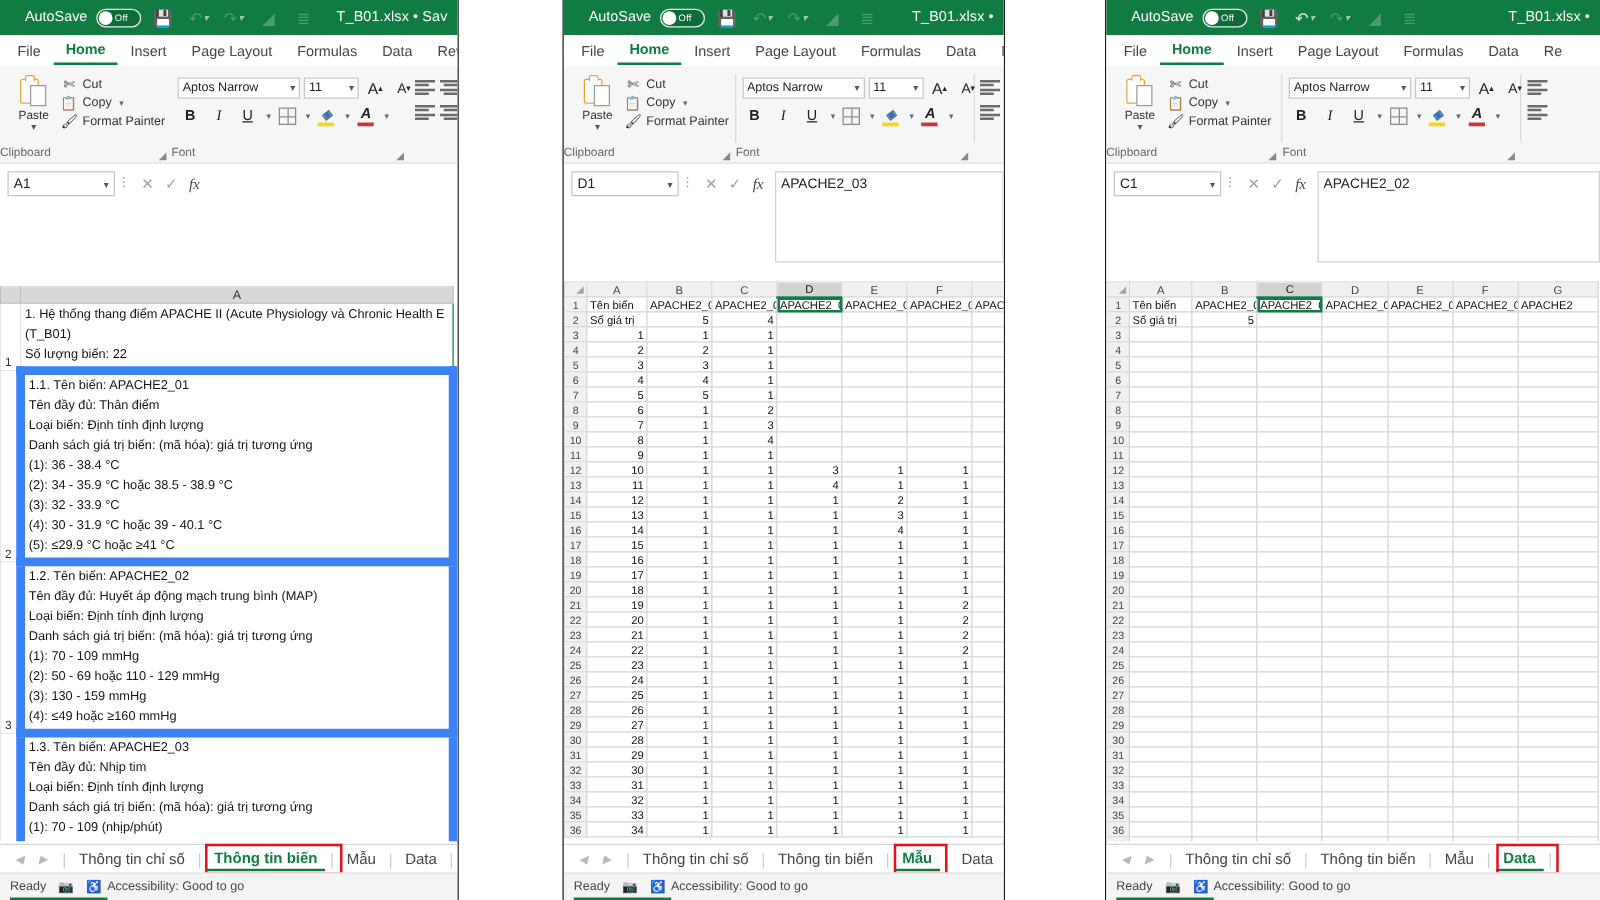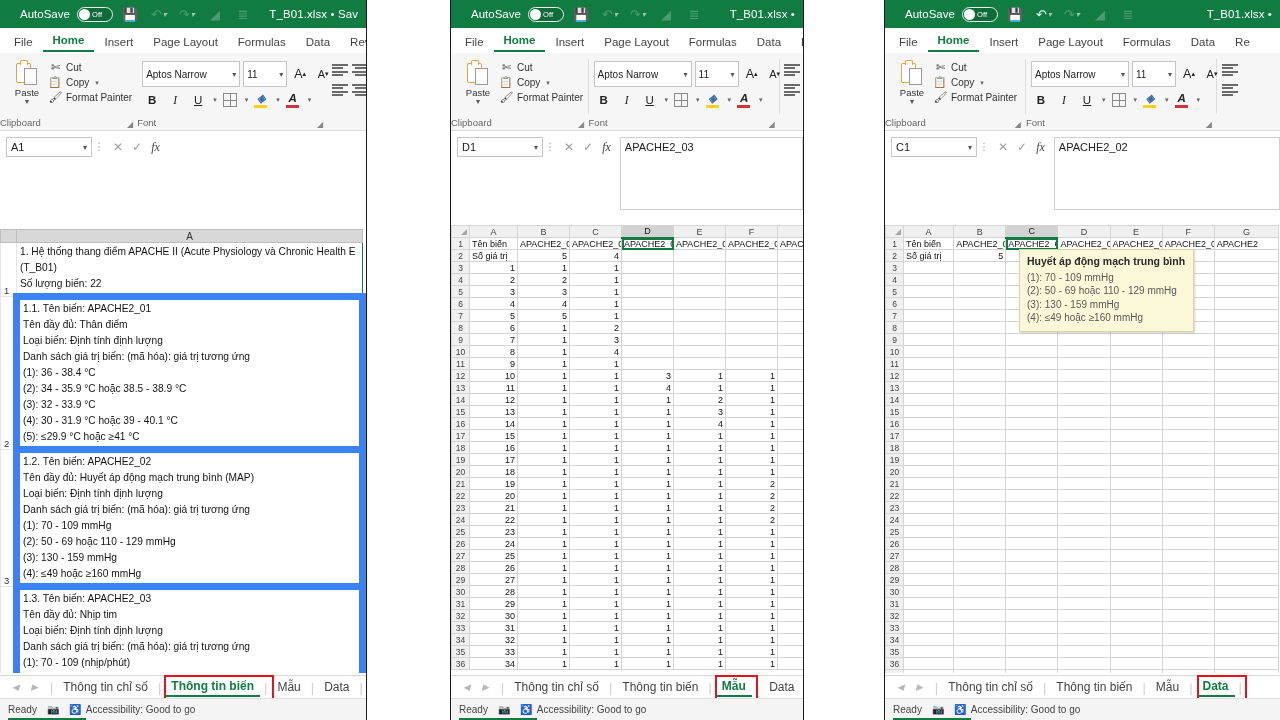--- a/index.html
+++ b/index.html
@@ -76,21 +76,21 @@
   .paste-caret { font-size:8px; color:#555; line-height:7px;}
   .cb-items { display:flex; flex-direction:column; gap:2px; padding-top:3px;}
   .cb-item { display:flex; align-items:center; gap:4px; font-size:10px; color:#333;}
   .cb-ico { width:13px; height:13px; display:flex; align-items:center; justify-content:center; font-size:11px;}
   .mini-caret { font-size:7px; color:#666; margin-left:2px;}
 
   
   .font-rows { display:flex; flex-direction:column; gap:3px; padding-top:3px;}
   .fr { display:flex; align-items:center; gap:3px;}
   .combo {
-    height:26px; border:1px solid #c5c5c5; background:#fff; font-size:10px;
+    height:17px; border:1px solid #c5c5c5; background:#fff; font-size:10px;
     display:flex; align-items:center; padding: 0 3px; color:#222; justify-content:space-between;
   }
   .combo .cv { overflow:hidden; }
   .combo .cc { font-size:8px; color:#555; padding-left:4px;}
   .font-name { width:98px; }
   .font-size { width:44px; }
   .ribbon-btn {
     width:20px; height:19px; display:flex; align-items:center; justify-content:center;
     font-size:11.5px; color:#222;
   }
@@ -1558,27 +1558,20 @@
               <td class="num"></td>
               <td class="num"></td>
               <td class="num"></td>
               <td class="num"></td>
               <td class="num"></td>
               <td class="num"></td>
             </tr>
           </tbody>
       </table>
 
-      <div class="tooltip" style="left:134px; top:24px; width:175px;">
-        <div class="tt-title">Huyết áp động mạch trung bình</div>
-        <div class="tt-line">(1): 70 - 109 mmHg</div>
-        <div class="tt-line">(2): 50 - 69 hoặc 110 - 129 mmHg</div>
-        <div class="tt-line">(3): 130 - 159 mmHg</div>
-        <div class="tt-line">(4): ≤49 hoặc ≥160 mmHg</div>
-      </div>
     </div>
 
     <div class="tabbar">
       <span class="navarrows">
         <i>◀</i>
         <i>▶</i>
       </span>
       <span class="tabsep">|</span>
       <span class="stab">Thông tin chỉ số</span>
       <span class="tabsep">|</span>

